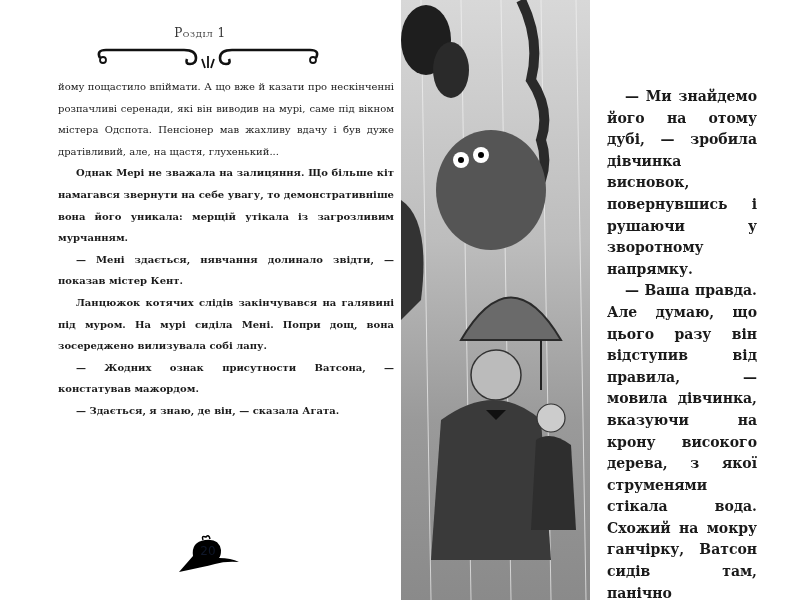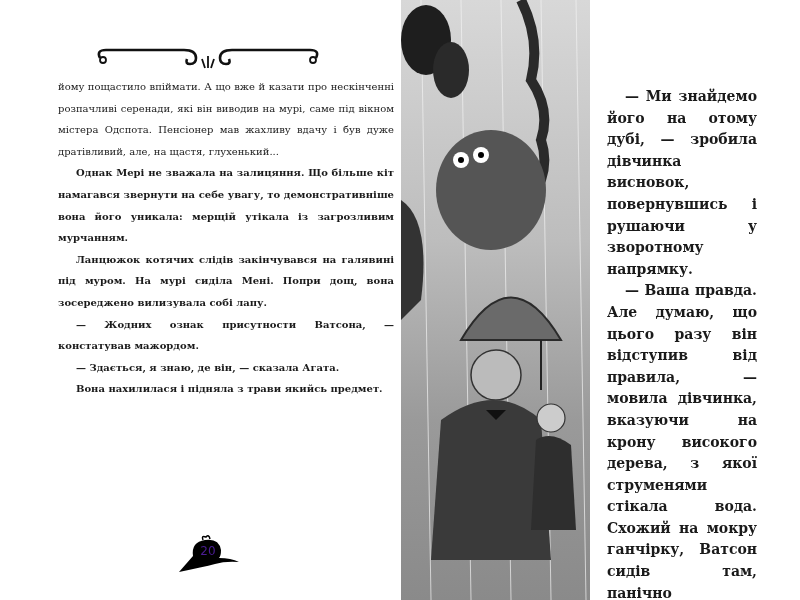--- a/index.html
+++ b/index.html
@@ -8,43 +8,44 @@
     .page-left { position:absolute; left:0; top:0; width:400px; height:600px; background:#fff; }
     .page-right { position:absolute; left:400px; top:0; width:400px; height:600px; background:#fff; }
     .running-head { position:absolute; left:0; top:26px; width:400px; text-align:center;
                     font-size:12px; letter-spacing:0.5px; color:#333; font-variant:small-caps; }
     .ornament { position:absolute; left:92px; top:44px; width:232px; height:26px; }
     .text-left { position:absolute; left:58px; top:76px; width:336px; font-size:10px; line-height:21.6px; }
     .text-left p, .text-right p { margin:0; text-align:justify; text-align-last:left; hyphens:manual; }
     .text-left p.ind, .text-right p.ind { text-indent:18px;font-weight:bold; }
     .folio { position:absolute; left:175px; top:534px; width:66px; height:40px; }
     .folio-num { position:absolute; left:196px; top:544px; width:24px; text-align:center;
-                 font-size:12px; color:#4c1d95; font-family:"DejaVu Sans", sans-serif; }
+                 font-size:12px; color:#0f172a; font-family:"DejaVu Sans", sans-serif; }
     .illustration { position:absolute; left:401px; top:0; width:189px; height:600px;
                     background:linear-gradient(180deg,#d8d8d8 0%,#bdbdbd 40%,#9a9a9a 70%,#8a8a8a 100%); overflow:hidden; }
     .text-right { position:absolute; left:607px; top:86px; width:150px; font-size:14px; line-height:21.6px; }
   </style>
 </head>
 <body>
 
 <div class="page-left">
+  <div class="running-head">Розділ 1</div>
   <svg class="ornament" viewBox="0 0 232 26">
     <path d="M8 14 Q4 6 14 6 L92 6 Q104 6 104 14 Q104 20 98 20 Q93 20 95 15" fill="none" stroke="#111" stroke-width="2.6"></path>
     <circle cx="11" cy="16" r="3" fill="none" stroke="#111" stroke-width="1.8"></circle>
     <path d="M224 14 Q228 6 218 6 L140 6 Q128 6 128 14 Q128 20 134 20 Q139 20 137 15" fill="none" stroke="#111" stroke-width="2.6"></path>
     <circle cx="221" cy="16" r="3" fill="none" stroke="#111" stroke-width="1.8"></circle>
     <path d="M116 12 L116 24 M110 15 L113 24 M122 15 L119 24" stroke="#111" stroke-width="1.8"></path>
   </svg>
   <div class="text-left">
     <p>йому пощастило впіймати. А що вже й казати про нескінченні розпачливі серенади, які він виводив на мурі, саме під вікном містера Одспота. Пенсіонер мав жахливу вдачу і був дуже дратівливий, але, на щастя, глухенький...</p>
     <p class="ind">Однак Мері не зважала на залицяння. Що більше кіт намагався звернути на себе увагу, то демонстративніше вона його уникала: мерщій утікала із загрозливим мурчанням.</p>
+    <p class="ind">— Мені здається, нявчання долинало звідти, — показав містер Кент.</p>
     <p class="ind">Ланцюжок котячих слідів закінчувався на галявині під муром. На мурі сиділа Мені. Попри дощ, вона зосереджено вилизувала собі лапу.</p>
     <p class="ind">— Жодних ознак присутности Ватсона, — констатував мажордом.</p>
     <p class="ind">— Здається, я знаю, де він, — сказала Агата.</p>
-    <p class="ind">Вона нахилилася і підняла з трави якийсь предмет.</p>
   </div>
   <svg class="folio" viewBox="0 0 66 40">
     <path d="M4 38 L18 22 Q16 8 30 6 Q44 4 46 16 Q46 22 44 24 Q56 24 64 28 Q50 27 40 30 Q28 33 4 38 Z" fill="#000"></path>
     <path d="M28 6 Q26 1 31 3 Q34 0 35 5" fill="none" stroke="#000" stroke-width="1.5"></path>
   </svg>
   <div class="folio-num">20</div>
 </div>
 
 <div class="page-right"></div>
 

